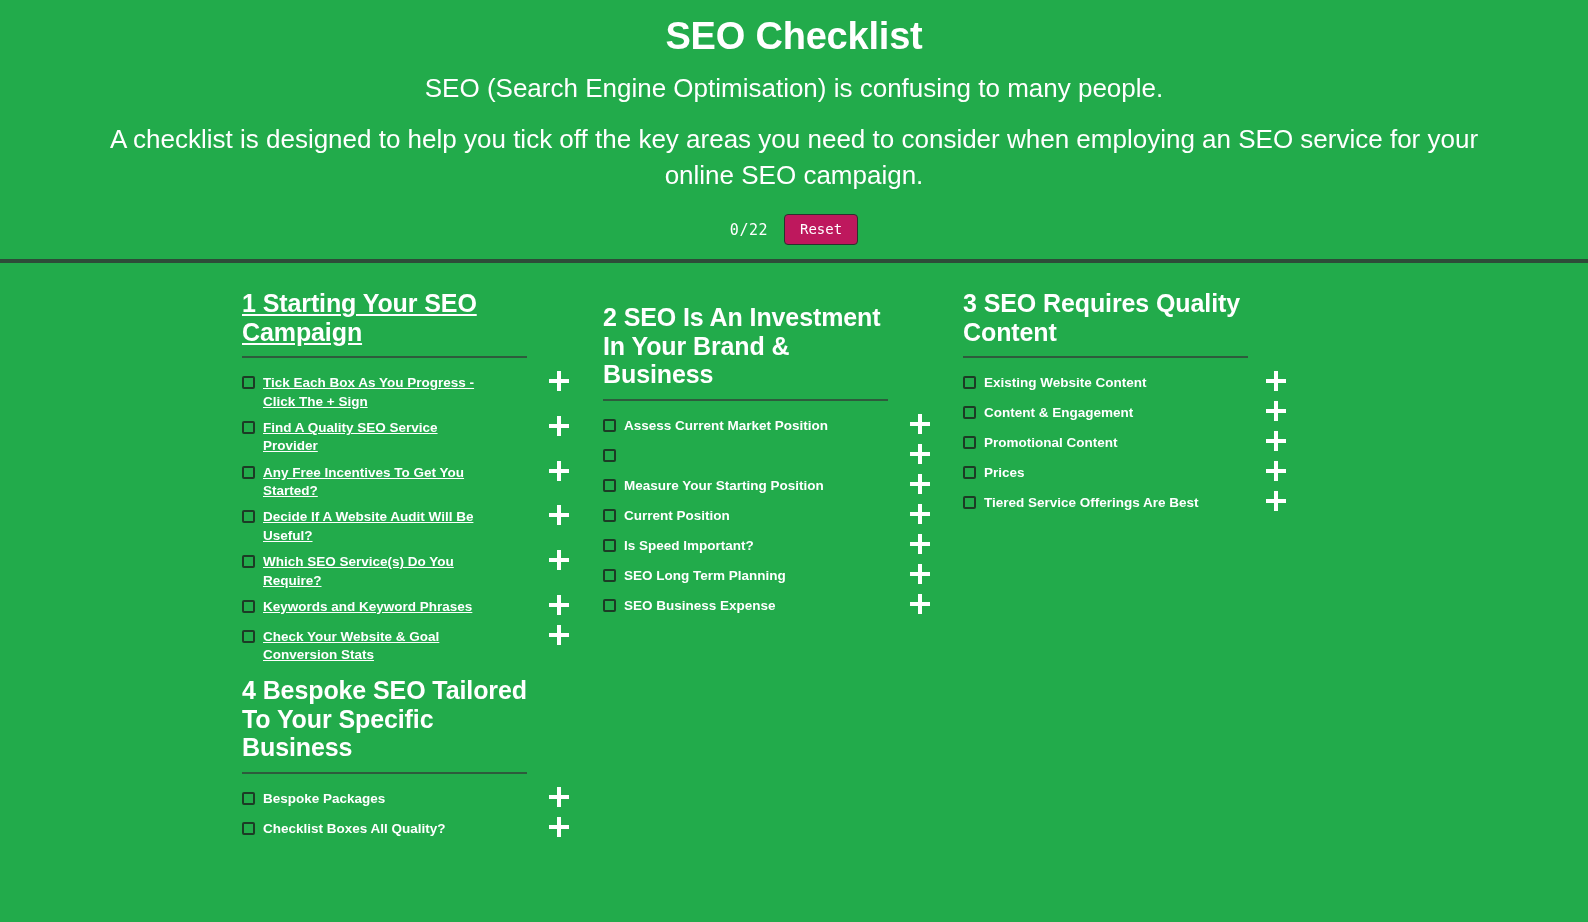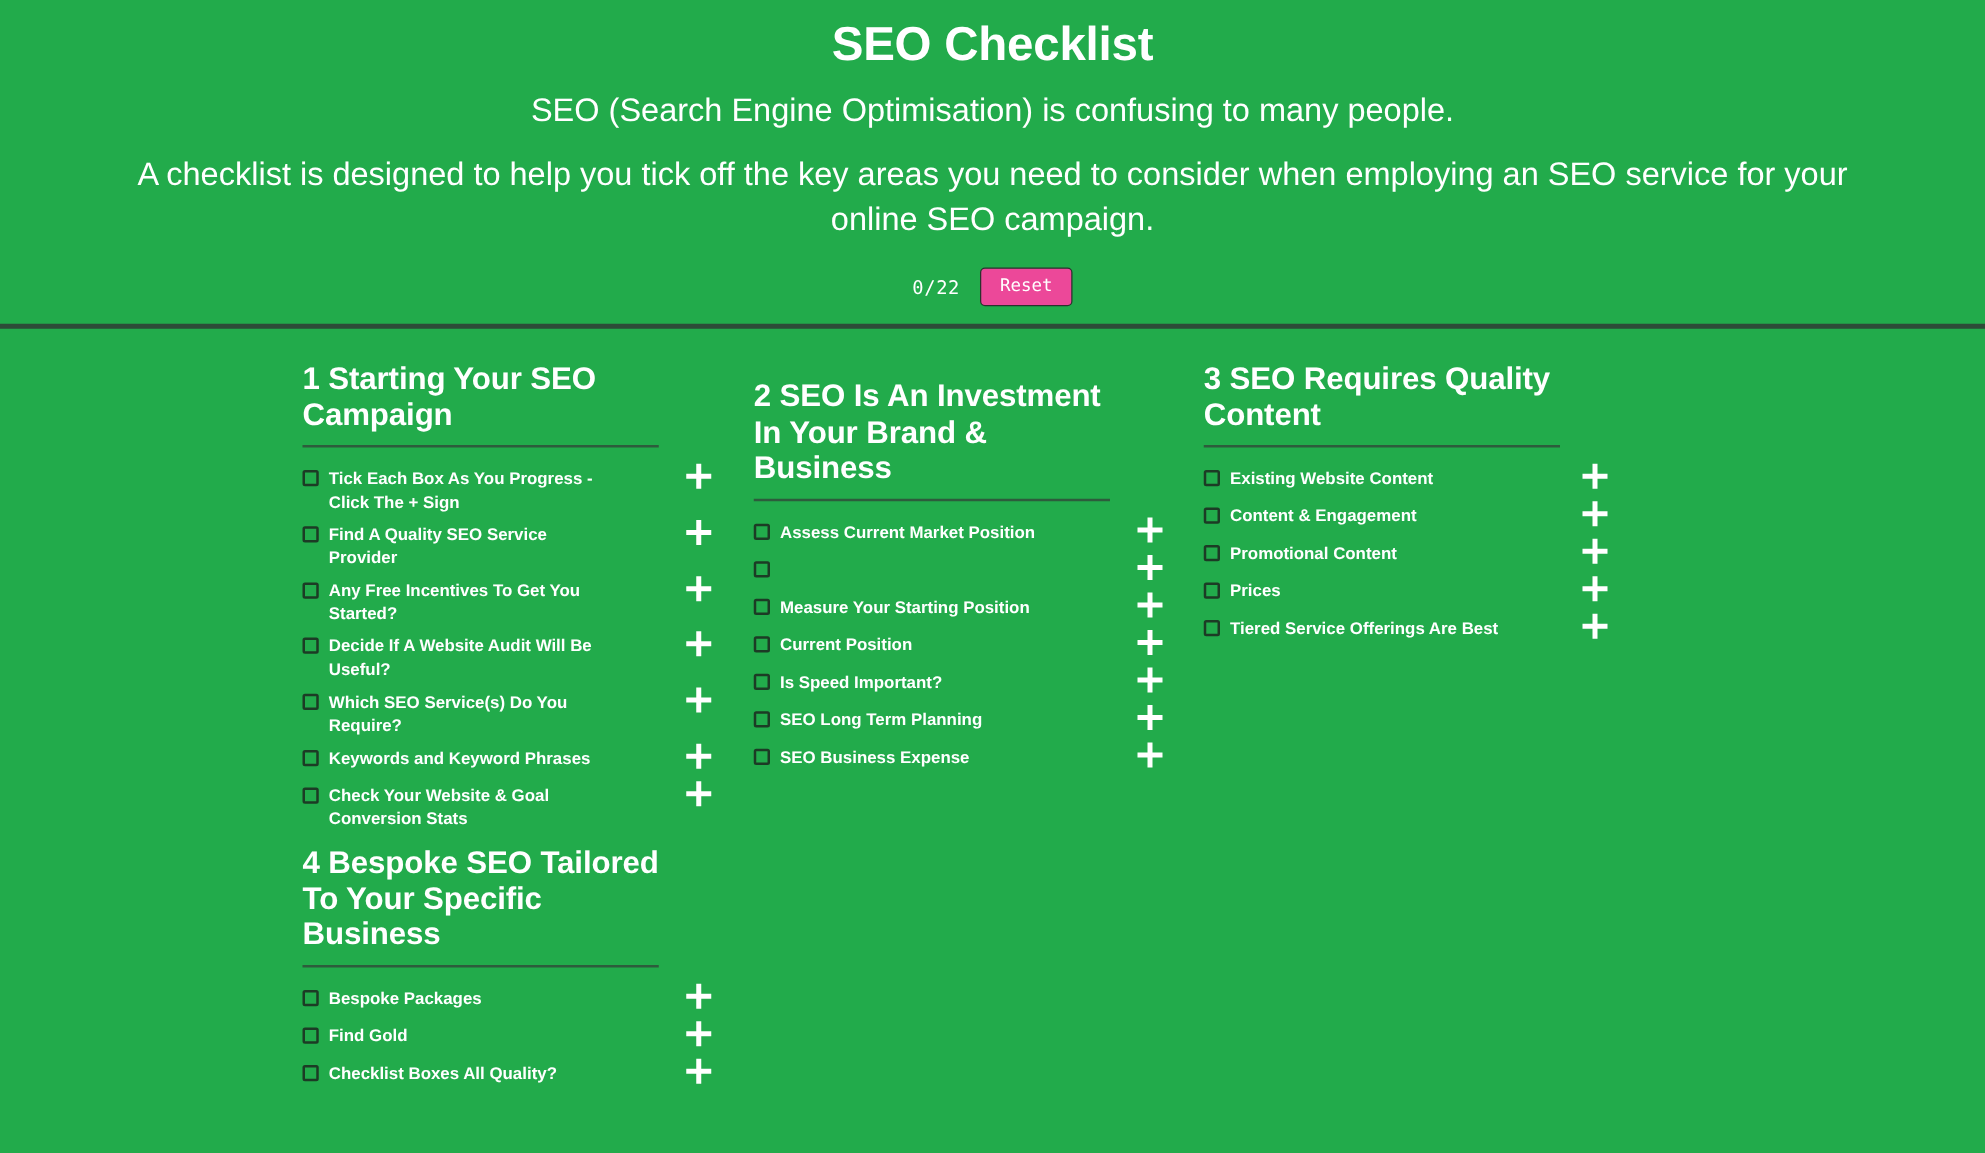--- a/index.html
+++ b/index.html
@@ -48,21 +48,21 @@
     align-items: center;
     justify-content: center;
   }
   .counter {
     font-family: "DejaVu Sans Mono", monospace;
     font-size: 15px;
     color: #ffffff;
     letter-spacing: 0.5px;
   }
   .reset-button {
-    background: #ec4899;
+    background: #be185d;
     color: #ffffff;
     border: 1px solid #2b322e;
     border-radius: 4px;
     font-family: "DejaVu Sans Mono", monospace;
     font-size: 14px;
     padding: 7px 15px 8px 15px;
     cursor: pointer;
     line-height: 1;
     margin-left: 16px;
   }
@@ -71,21 +71,21 @@
   .content {
     position: relative;
     width: 1588px;
     height: 684px;
     padding-top: 26px;
   }
   .section {
     position: absolute;
     width: 285px;
   }
-  .section-1 { left: 242px; top: 26px; }
+  .section-1 { left: 242px; top: 26px; text-decoration: underline; }
   .section-2 { left: 603px; top: 40px; }
   .section-3 { left: 963px; top: 26px; }
   .section-4 { left: 242px; top: 413px; }
 
   .section-title {
     font-size: 25px;
     font-weight: bold;
     line-height: 1.14;
     margin: 0;
     padding-bottom: 10px;
@@ -278,23 +278,18 @@
   <div class="section section-4">
     <h2 class="section-title">4 Bespoke SEO Tailored To Your Specific Business</h2>
     <div class="items">
       <div class="item-row">
         <span class="checkbox"></span>
         <span class="item-label">Bespoke Packages</span>
         <span class="plus-icon"></span>
       </div>
       <div class="item-row">
         <span class="checkbox"></span>
-        <span class="item-label">Find Gold</span>
-        <span class="plus-icon"></span>
-      </div>
-      <div class="item-row">
-        <span class="checkbox"></span>
         <span class="item-label">Checklist Boxes All Quality?</span>
         <span class="plus-icon"></span>
       </div>
     </div>
   </div>
 </div>
 
 </body></html>

